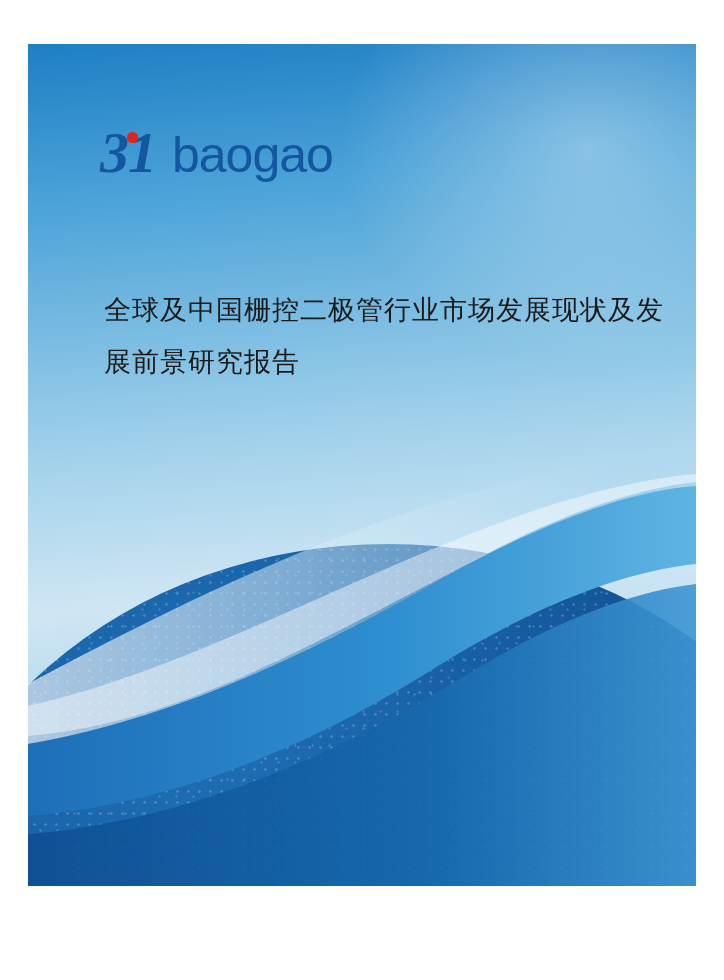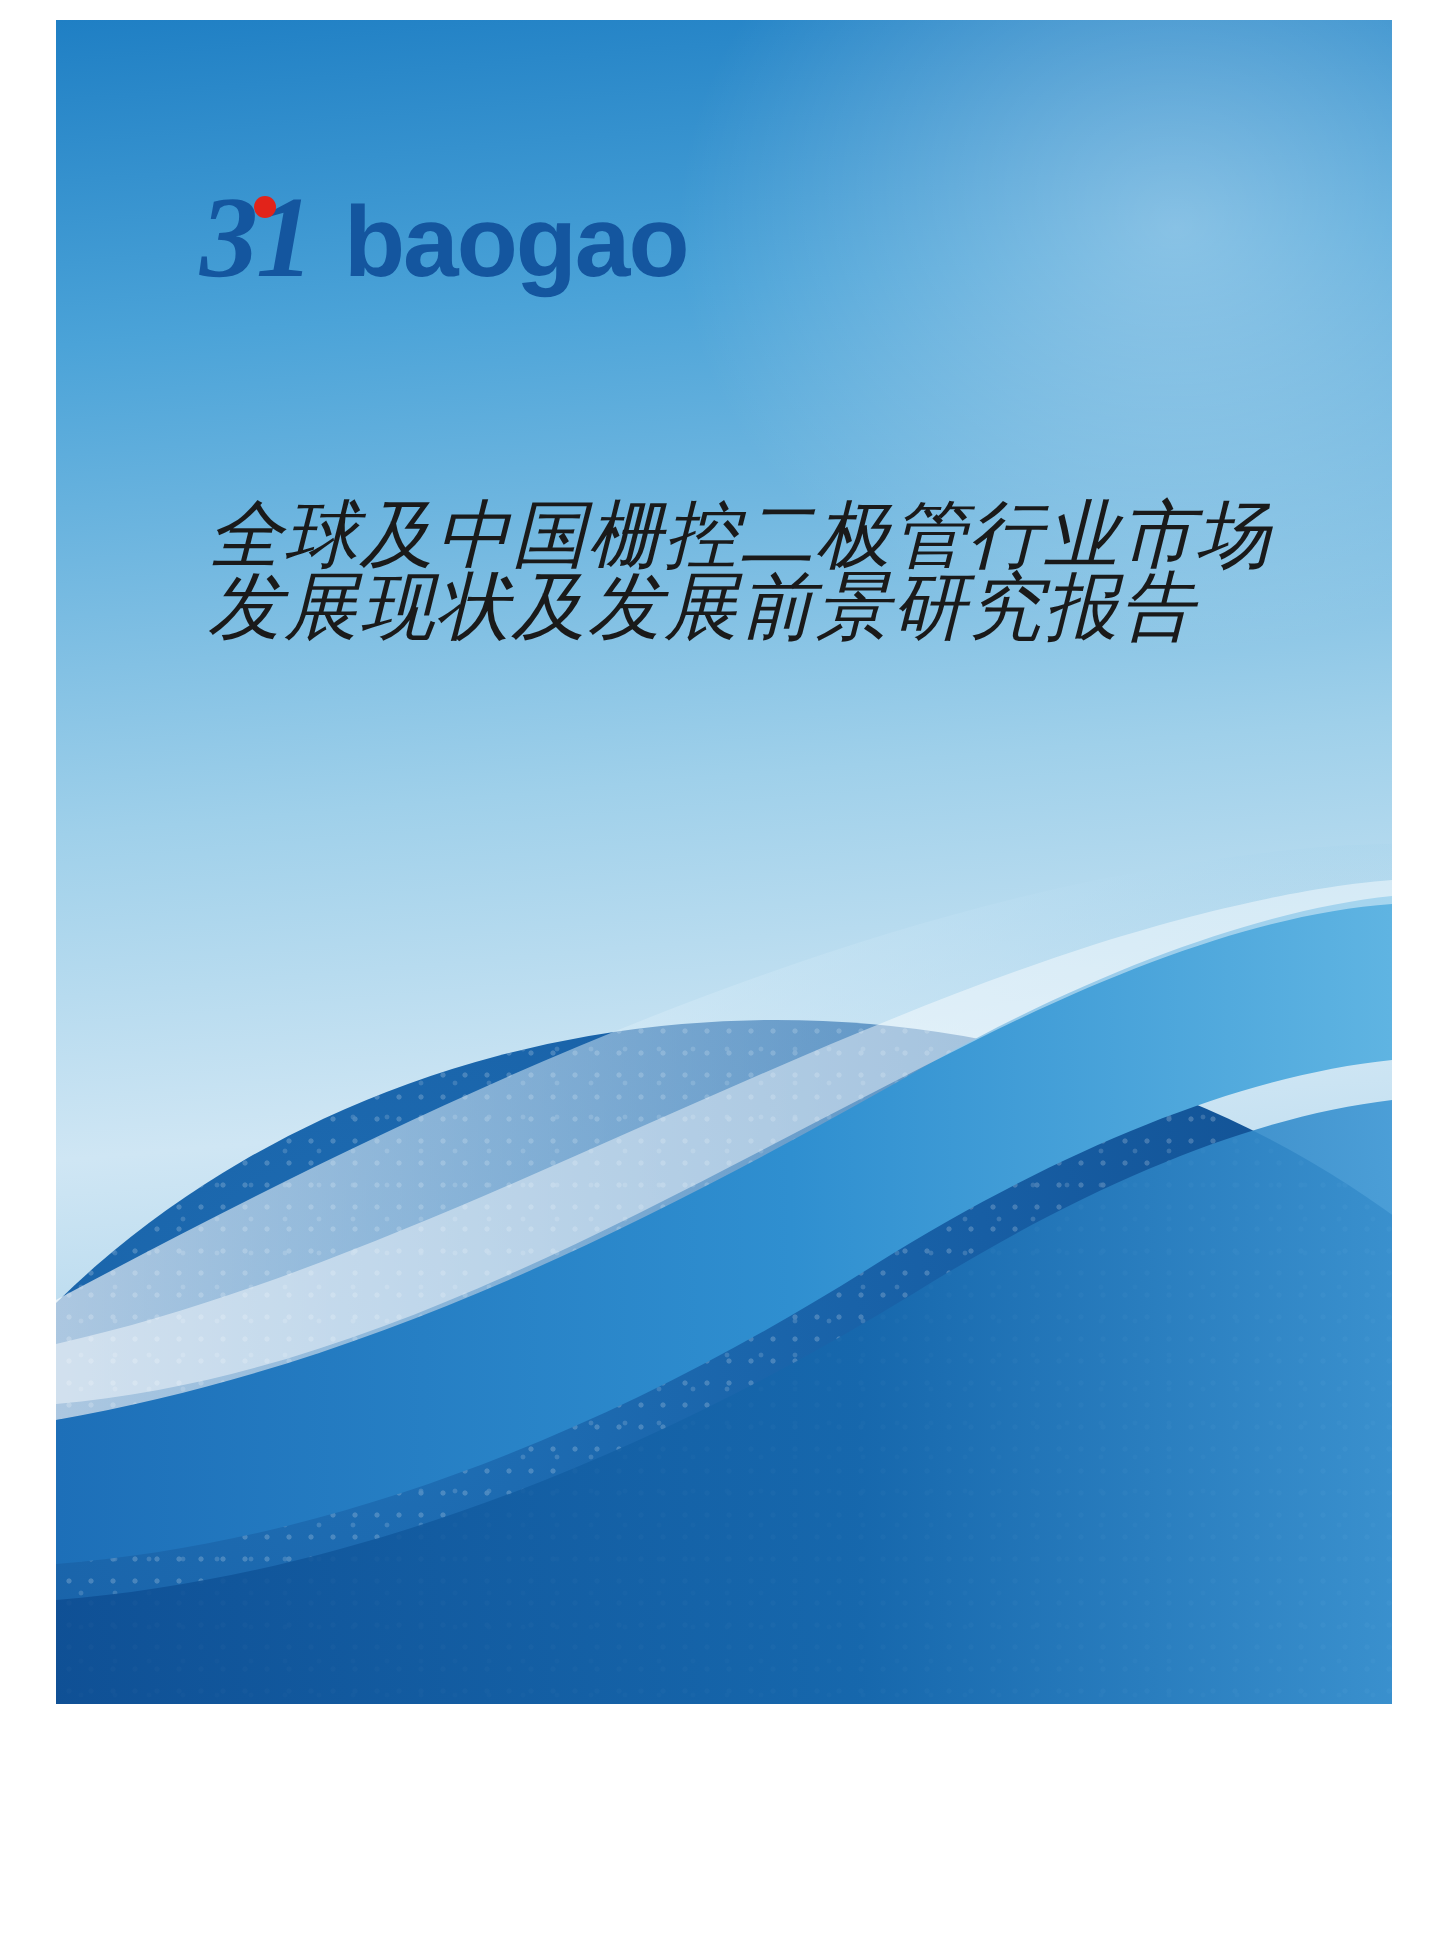--- a/index.html
+++ b/index.html
@@ -7,20 +7,21 @@
     padding: 0;
     background: #ffffff;
   }
   .page {
     position: relative;
     width: 724px;
     height: 852px;
     overflow: hidden;
     background: #ffffff;
     font-family: "Liberation Sans", sans-serif;
+    margin-top: 34px;
   }
   .cover {
     position: absolute;
     left: 28px;
     top: 10px;
     width: 668px;
     height: 960px;
     overflow: hidden;
     background: linear-gradient(175deg, #1f7fc4 0%, #4ba3d8 16%, #9fd0ea 40%, #cfe6f4 56%, #bcdcef 64%, #7bb9e0 74%, #2a7bbd 86%, #175a9c 100%);
   }
@@ -94,21 +95,21 @@
     height: 11px;
     background: #e2231a;
     border-radius: 50%;
   }
   .logo-word {
     position: absolute;
     left: 72px;
     top: 2px;
     font-family: "Liberation Sans", sans-serif;
     font-size: 50px;
-    font-weight: bold;
+    font-weight: normal;
     color: #14569f;
     letter-spacing: -1px;
     line-height: 58px;
   }
   .logo-slogan {
     position: absolute;
     left: 42px;
     top: 62px;
     font-family: "Liberation Sans", sans-serif;
     font-size: 17px;
@@ -116,27 +117,26 @@
     font-style: italic;
     color: #1a63ad;
     letter-spacing: 2px;
     white-space: nowrap;
   }
   .title {
     position: absolute;
     left: 76px;
     top: 240px;
     width: 560px;
-    font-size: 37px;
-    line-height: 36px;
+    font-size: 27px;
+    line-height: 52px;
     color: #1a1a1a;
     font-family: "Liberation Sans", sans-serif;
     font-weight: 500;
     letter-spacing: 1px;
-    font-style: italic;
   }
 </style>
 </head>
 <body>
 
 <div class="page">
   <div class="cover">
 
     <div class="haze"></div>
 

